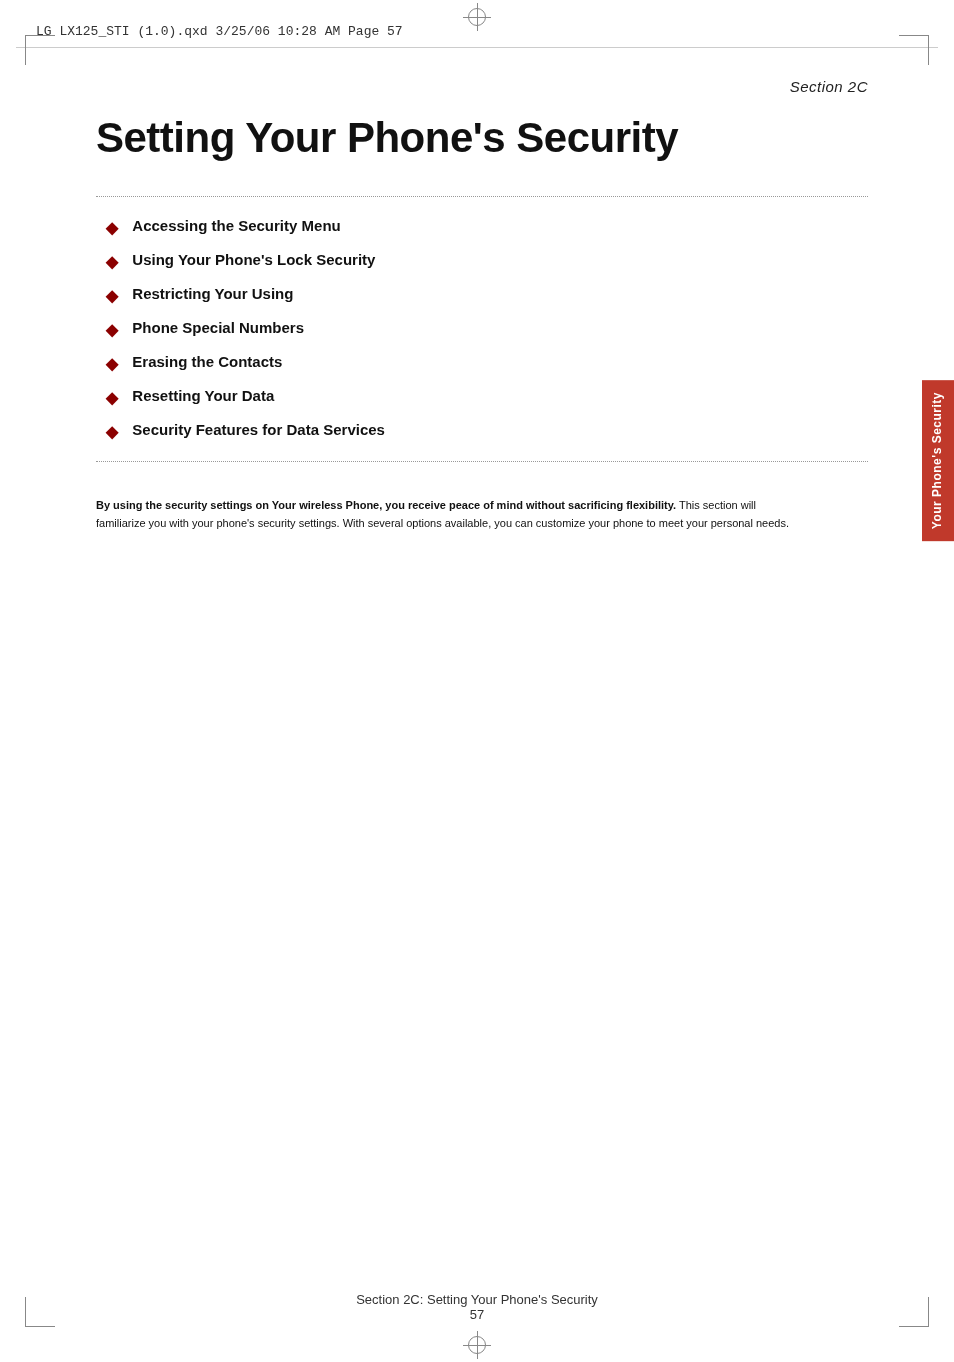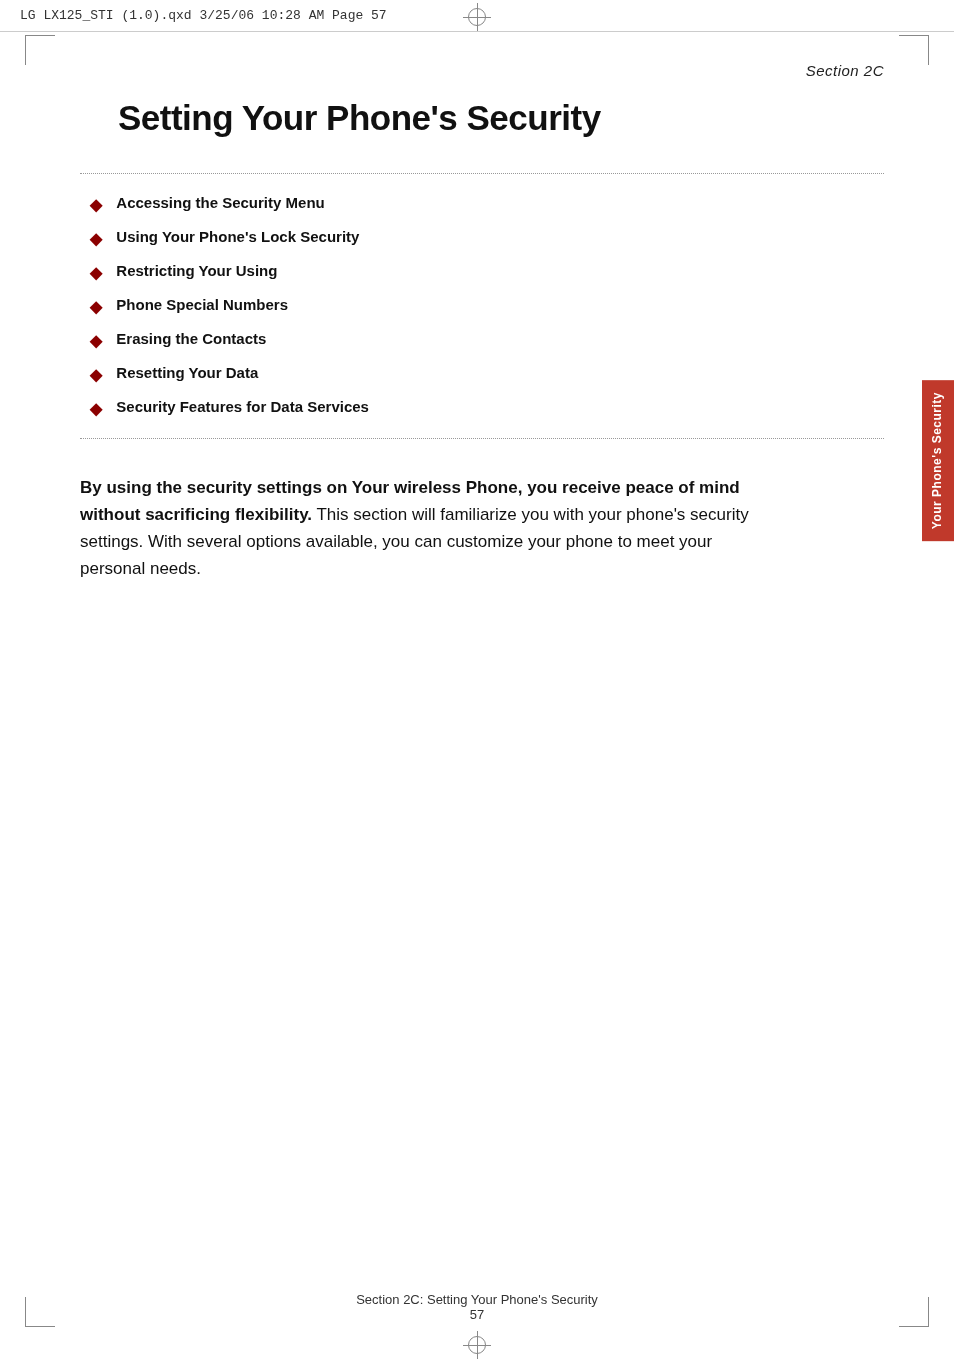--- a/index.html
+++ b/index.html
@@ -15,21 +15,21 @@
       font-family: 'Times New Roman', Times, serif;
       position: relative;
       overflow-x: hidden;
     }
 
     .page-container {
       width: 954px;
       min-height: 1362px;
       background: #ffffff;
       position: relative;
-      padding: 0;
+      padding: 16px;
     }
 
     
     .header-bar {
       width: 100%;
       padding: 8px 20px;
       border-bottom: 1px solid #ccc;
       font-family: 'Courier New', Courier, monospace;
       font-size: 13px;
       color: #333;
@@ -52,27 +52,26 @@
       font-weight: normal;
       color: #222;
       margin-bottom: 20px;
       letter-spacing: 0.5px;
       font-style: italic;
     }
 
     
     .main-title {
       font-family: Arial, Helvetica, sans-serif;
-      font-size: 35px;
+      font-size: 42px;
       font-weight: bold;
       color: #111;
       line-height: 1.1;
       margin-bottom: 35px;
       letter-spacing: -0.5px;
-      margin-left: 38px;
     }
 
     
     .in-this-section {
       margin-bottom: 35px;
       position: relative;
     }
 
     .in-this-section-title {
       font-family: Arial, Helvetica, sans-serif;
@@ -115,21 +114,21 @@
       color: #8b0000;
       font-size: 16px;
       margin-right: 14px;
       margin-top: 1px;
       flex-shrink: 0;
     }
 
     
     .body-text {
       font-family: Arial, Helvetica, sans-serif;
-      font-size: 17px;
+      font-size: 11px;
       line-height: 1.6;
       color: #111;
       margin-top: 30px;
       max-width: 700px;
     }
 
     .body-text .bold-intro {
       font-weight: bold;
     }
 

